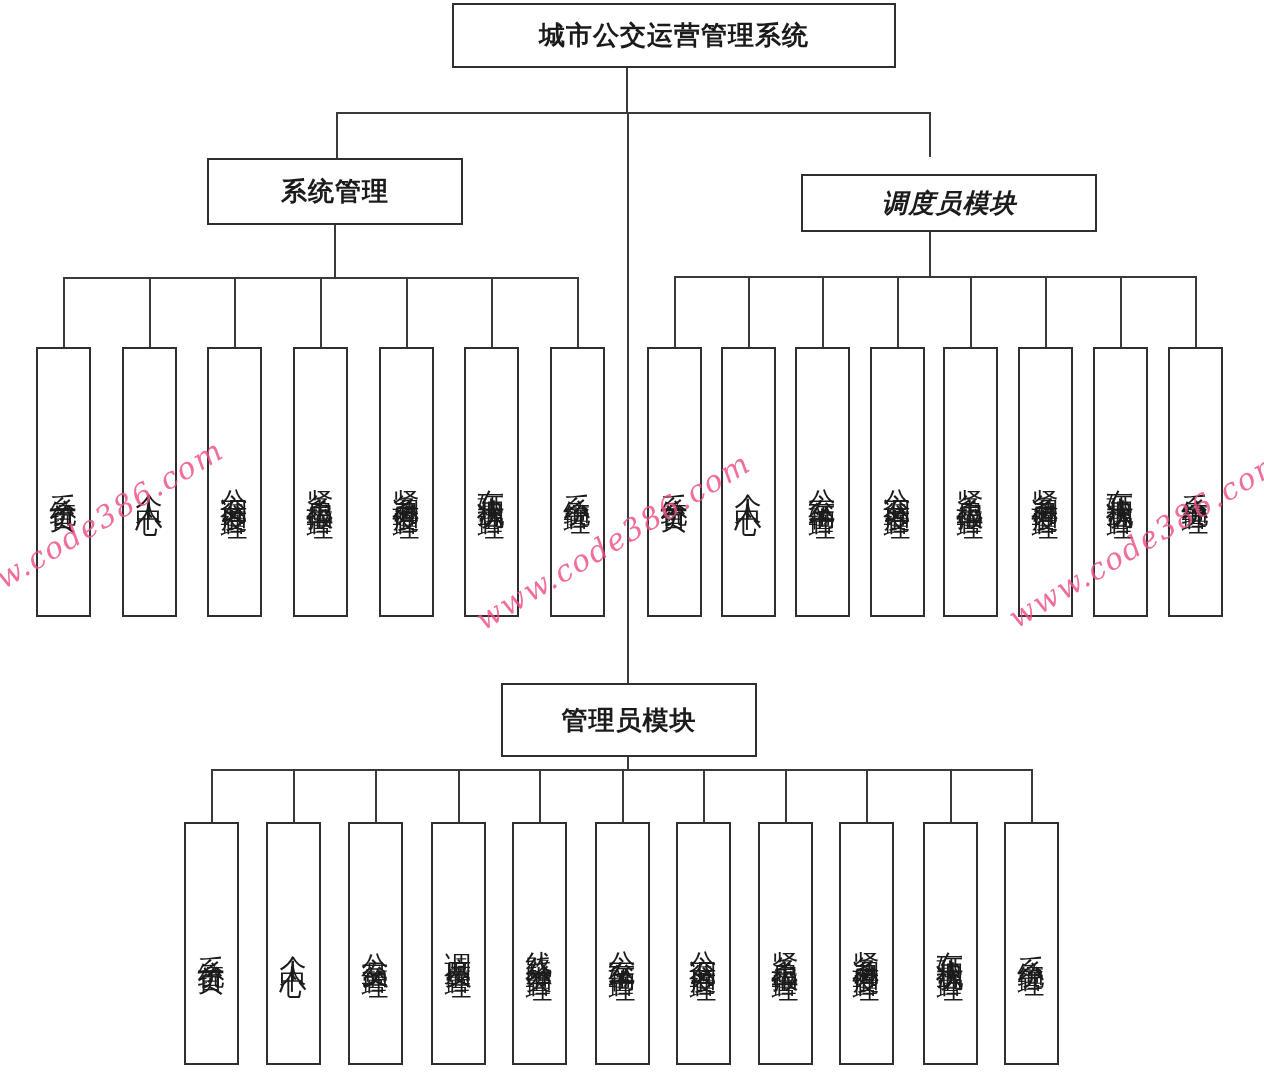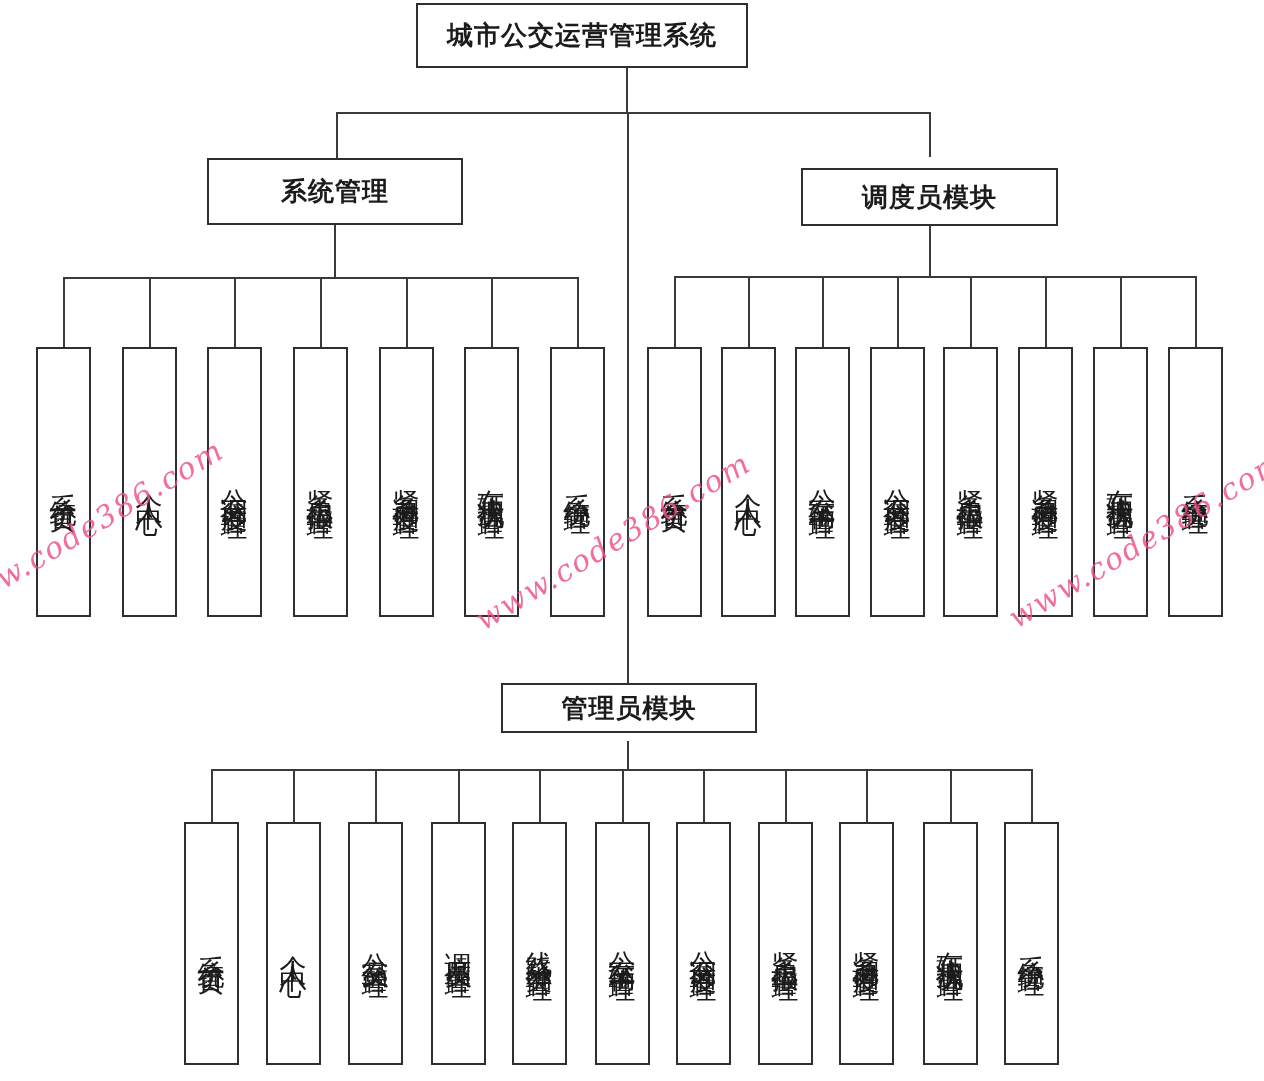--- a/index.html
+++ b/index.html
@@ -69,31 +69,31 @@
 <div class="line-v" style="left:375px;top:769px;height:53px;"></div>
 <div class="line-v" style="left:458px;top:769px;height:53px;"></div>
 <div class="line-v" style="left:539px;top:769px;height:53px;"></div>
 <div class="line-v" style="left:622px;top:769px;height:53px;"></div>
 <div class="line-v" style="left:703px;top:769px;height:53px;"></div>
 <div class="line-v" style="left:785px;top:769px;height:53px;"></div>
 <div class="line-v" style="left:866px;top:769px;height:53px;"></div>
 <div class="line-v" style="left:950px;top:769px;height:53px;"></div>
 <div class="line-v" style="left:1031px;top:769px;height:53px;"></div>
 
-<div class="box hd" style="left:416px;top:3px;width:332px;height:65px;">
+<div class="box hd" style="left:452px;top:3px;width:444px;height:65px;">
   <span>城市公交运营管理系统</span>
 </div>
 
 <div class="box hd" style="left:207px;top:158px;width:256px;height:67px;">
   <span>系统管理</span>
 </div>
-<div class="box hd" style="left:801px;top:168px;width:257px;height:58px;">
+<div class="box hd" style="left:801px;top:174px;width:296px;height:58px;font-style:italic;">
   <span>调度员模块</span>
 </div>
-<div class="box hd" style="left:501px;top:683px;width:256px;height:50px;">
+<div class="box hd" style="left:501px;top:683px;width:256px;height:74px;">
   <span>管理员模块</span>
 </div>
 
 <div class="box leaf" style="left:36px;top:347px;height:270px;">
     <span>系统首页</span>
   </div>
 <div class="box leaf" style="left:122px;top:347px;height:270px;">
     <span>个人中心</span>
   </div>
 <div class="box leaf" style="left:207px;top:347px;height:270px;">

